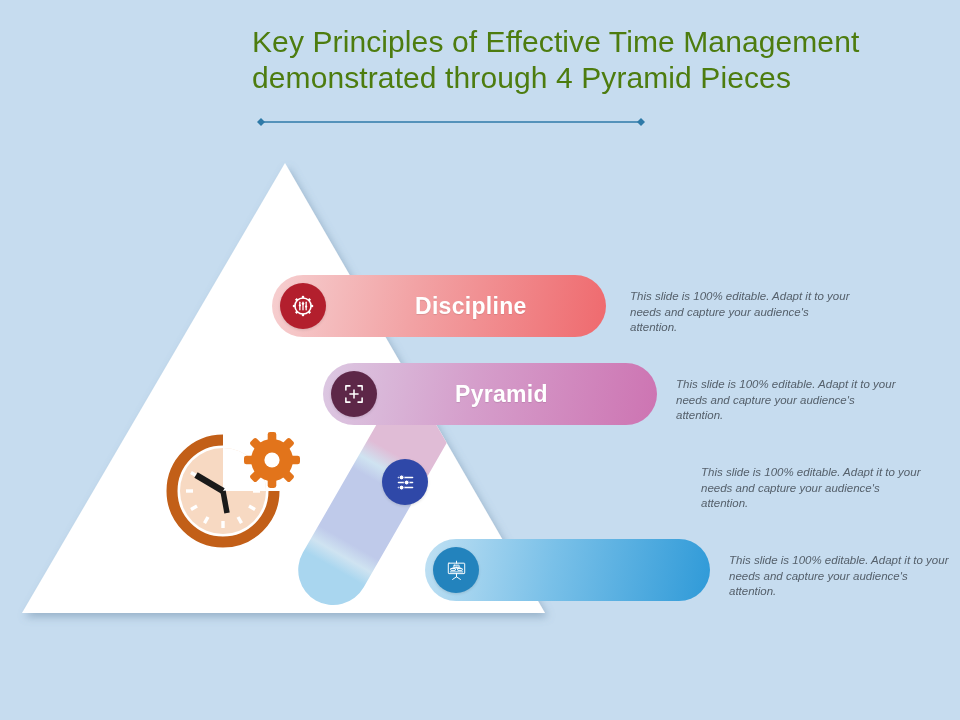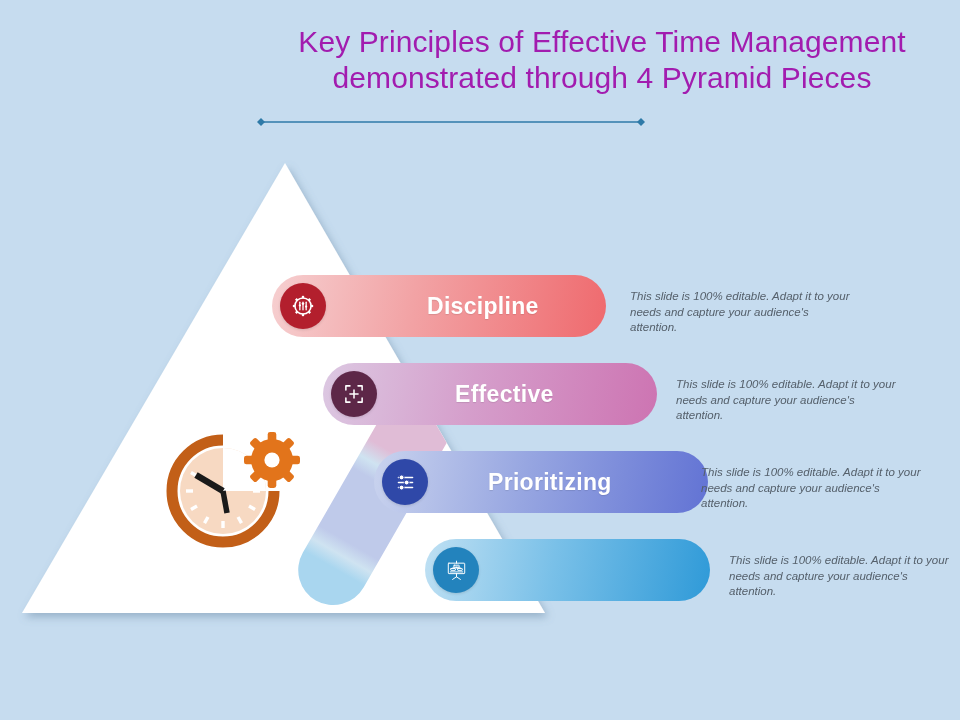--- a/index.html
+++ b/index.html
@@ -27,24 +27,23 @@
     left: 252px;
     top: 24px;
     width: 700px;
   }
   #slide-title {
     margin: 0;
     font-family: "Liberation Sans", sans-serif;
     font-weight: 400;
     font-size: 30px;
     line-height: 36px;
-    color: #a21caf;
+    color: #4d7c0f;
     letter-spacing: 0.1px;
     white-space: pre-line;
-    text-align: center;
   }
   #title-rule {
     position: absolute;
     left: 256px;
     top: 117px;
     width: 390px;
     height: 10px;
   }
 
   
@@ -157,21 +156,21 @@
 
     <g clip-path="url(#pyrClip)">
       <g transform="rotate(29.9 408 440)">
         <rect x="373" y="255" width="70" height="370" rx="35" ry="35" fill="url(#railGrad)"></rect>
       </g>
     </g>
   </svg>
 
   <div class="ribbon-row" style="left:272px; top:275px; width:334px;">
     <div class="ribbon" style="width:334px; background:linear-gradient(100deg,#f6cfd0 0%,#f2a3a5 42%,#ef6a6e 100%);"></div>
-    <div class="ribbon-label" style="left:155px;">Discipline</div>
+    <div class="ribbon-label" style="left:143px;">Discipline</div>
   </div>
   <div class="icon-badge" style="left:280px; top:283px; background:#b31f2d;">
     <svg viewBox="0 0 32 32" width="28" height="28" aria-hidden="true">
       <g fill="none" stroke="#ffffff" stroke-width="1.8">
         <circle cx="16" cy="16" r="9.2"></circle>
         <g stroke-width="2.6">
           <line x1="16" y1="4.4" x2="16" y2="7.2"></line>
           <line x1="16" y1="24.8" x2="16" y2="27.6"></line>
           <line x1="4.4" y1="16" x2="7.2" y2="16"></line>
           <line x1="24.8" y1="16" x2="27.6" y2="16"></line>
@@ -190,40 +189,36 @@
         <rect x="11.2" y="14.2" width="2.4" height="2.2" rx="0.5"></rect>
         <rect x="14.8" y="12.4" width="2.4" height="2.2" rx="0.5"></rect>
         <rect x="18.4" y="15.4" width="2.4" height="2.2" rx="0.5"></rect>
       </g>
     </svg>
   </div>
   <div class="desc" style="left:630px; top:289px;">This slide is 100% editable. Adapt it to your needs and capture your audience's attention.</div>
 
   <div class="ribbon-row" style="left:323px; top:363px; width:334px;">
     <div class="ribbon" style="width:334px; background:linear-gradient(100deg,#dcc8e2 0%,#d59ecb 45%,#cd74b2 100%);"></div>
-    <div class="ribbon-label" style="left:132px;">Effective</div>
+    <div class="ribbon-label" style="left:132px;">Pyramid</div>
   </div>
   <div class="icon-badge" style="left:331px; top:371px; background:#5d2748;">
     <svg viewBox="0 0 32 32" width="26" height="26" aria-hidden="true">
       <g fill="none" stroke="#ffffff" stroke-width="1.9" stroke-linecap="round" stroke-linejoin="round">
         <polyline points="6,11 6,6 11,6"></polyline>
         <polyline points="21,6 26,6 26,11"></polyline>
         <polyline points="26,21 26,26 21,26"></polyline>
         <polyline points="11,26 6,26 6,21"></polyline>
         <line x1="16" y1="11" x2="16" y2="21"></line>
         <line x1="11" y1="16" x2="21" y2="16"></line>
       </g>
     </svg>
   </div>
   <div class="desc" style="left:676px; top:377px;">This slide is 100% editable. Adapt it to your needs and capture your audience's attention.</div>
 
-  <div class="ribbon-row" style="left:374px; top:451px; width:334px;">
-    <div class="ribbon" style="width:334px; background:linear-gradient(100deg,#c9d3ee 0%,#97a6e1 45%,#6273d4 100%);"></div>
-    <div class="ribbon-label" style="left:114px;">Prioritizing</div>
-  </div>
   <div class="icon-badge" style="left:382px; top:459px; background:#2f48a8;">
     <svg viewBox="0 0 32 32" width="25" height="25" aria-hidden="true">
       <g stroke="#ffffff" stroke-width="2" stroke-linecap="round">
         <line x1="7" y1="9.5" x2="25" y2="9.5"></line>
         <line x1="7" y1="16" x2="25" y2="16"></line>
         <line x1="7" y1="22.5" x2="25" y2="22.5"></line>
       </g>
       <g fill="#ffffff" stroke="#2f48a8" stroke-width="1.2">
         <circle cx="11" cy="9.5" r="3.1"></circle>
         <circle cx="17.5" cy="16" r="3.1"></circle>

